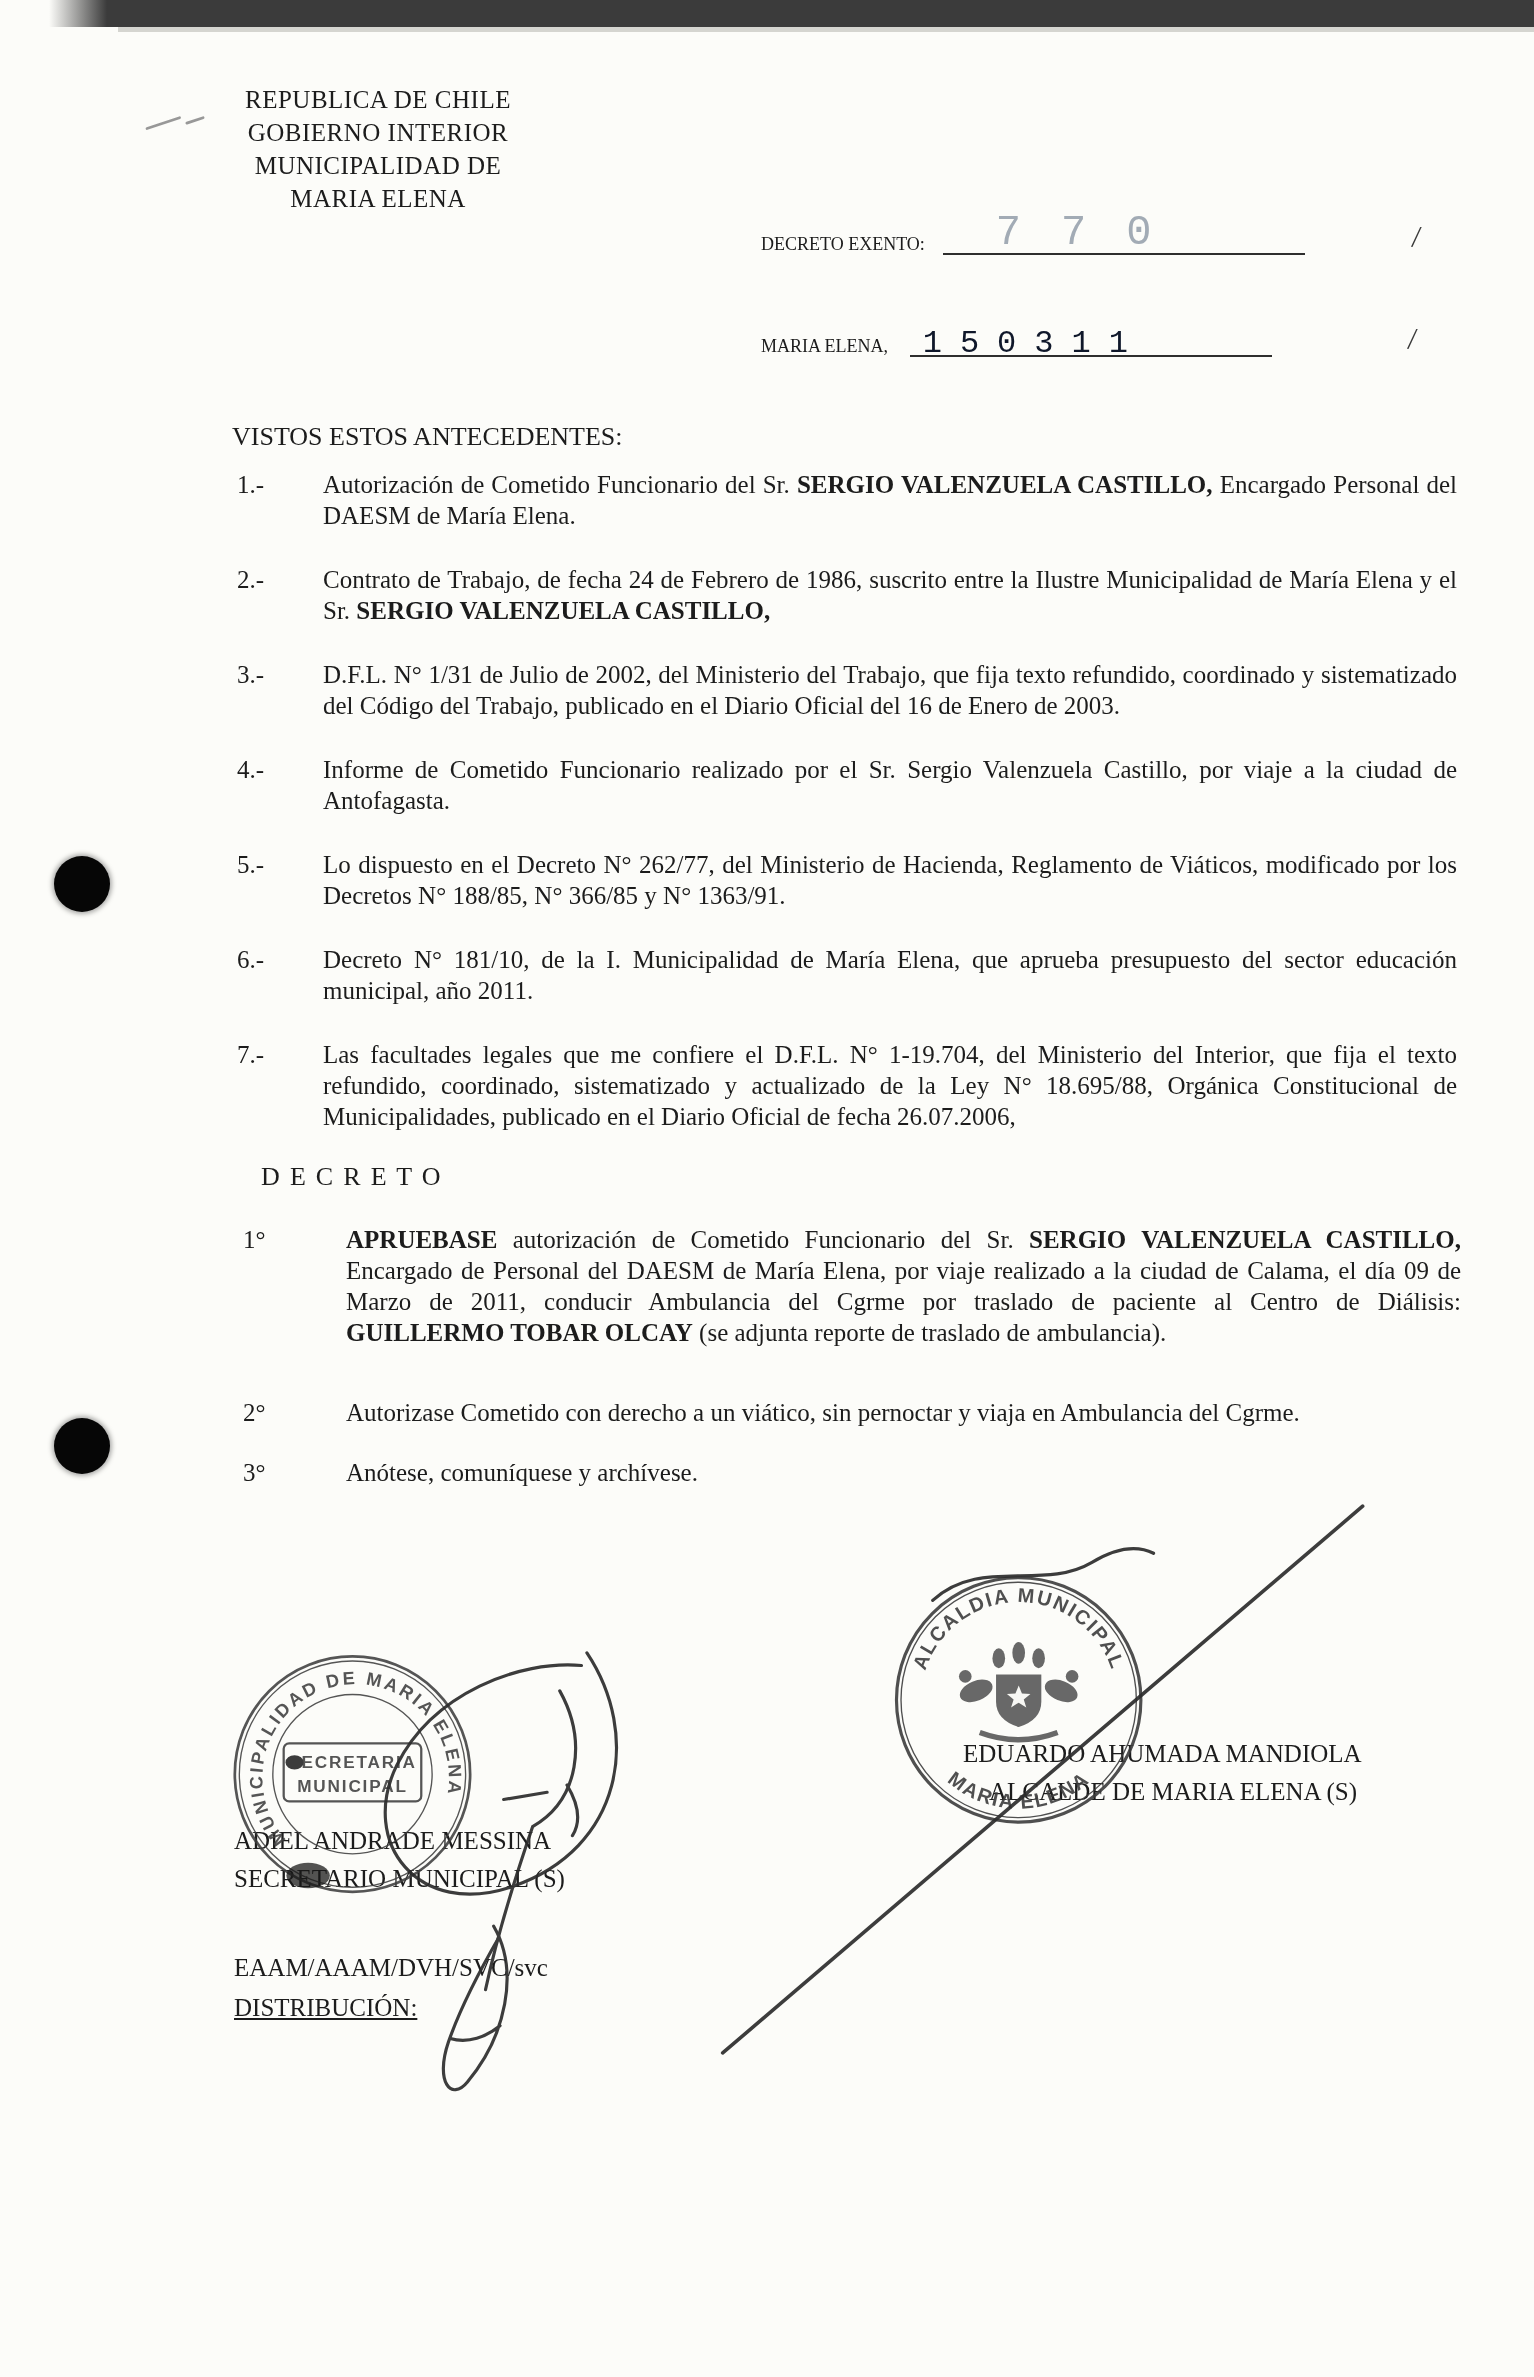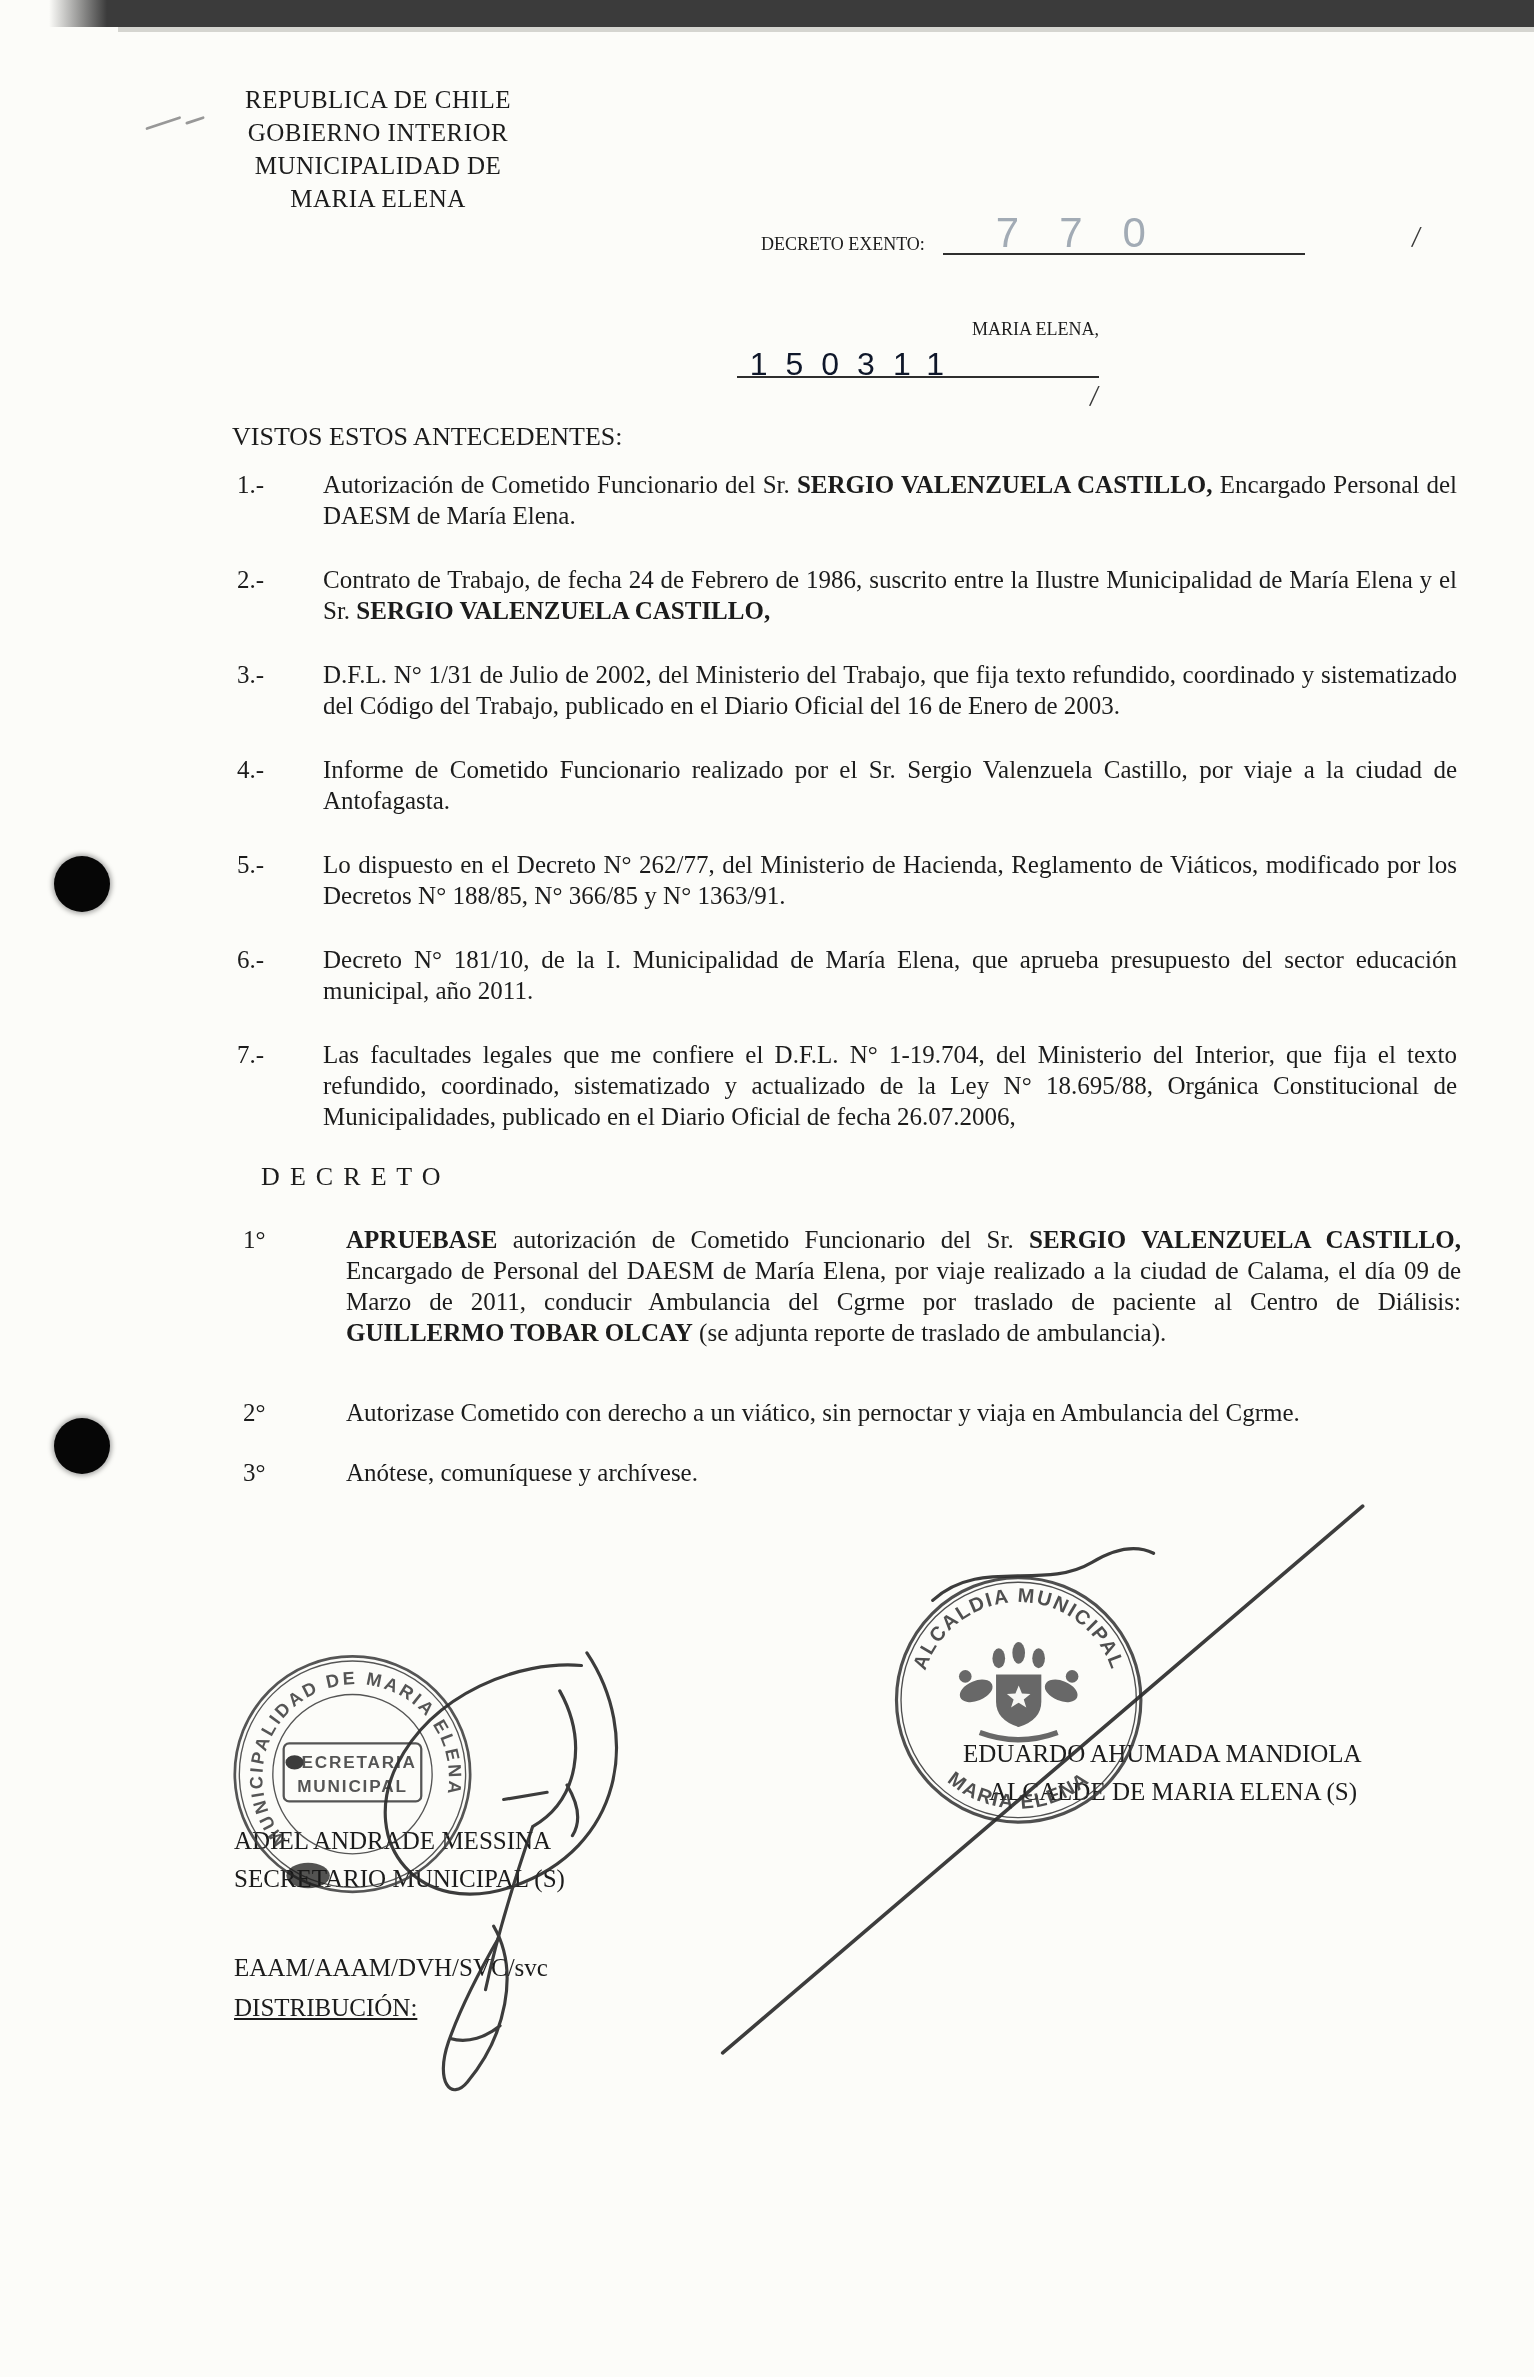--- a/index.html
+++ b/index.html
@@ -16,26 +16,26 @@
   .top-shadow { position: absolute; left: 118px; right: 0; top: 27px; height: 4.5px; background: #b4b4af; opacity: .55; }
   .hole { position: absolute; width: 56px; height: 56px; border-radius: 50%; background: #060606;
           box-shadow: 0 0 5.4px 1.8px rgba(0,0,0,.35); }
   .hole-1 { left: 54px; top: 856px; }
   .hole-2 { left: 54px; top: 1418px; }
 
   .letterhead { position: absolute; left: 226px; top: 83px; width: 304px;
                 text-align: center; font-size: 25px; line-height: 33px; letter-spacing: 0.5px; }
 
   .decree-line { position: absolute; left: 761px; top: 217px; display: flex; align-items: flex-end; }
-  .place-line  { position: absolute; left: 715px; top: 319px; display: flex; align-items: flex-end; flex-direction: column; }
+  .place-line  { position: absolute; left: 761px; top: 319px; display: flex; align-items: flex-end; }
   .lbl { font-size: 18px; white-space: nowrap; }
   .field { position: relative; display: inline-block; border-bottom: 2.7px solid #2e2e2e; height: 38px; }
   .field-decree { width: 362px; margin-left: 18px; }
   .field-date   { width: 362px; margin-left: 22px; }
-  .stamp-num { position: absolute; font-family: Liberation Sans, sans-serif; white-space: nowrap; }
+  .stamp-num { position: absolute; font-family: Liberation Mono, monospace; white-space: nowrap; }
   .stamp-decree { left: 53px; bottom: -3.6px; font-size: 42px; letter-spacing: 40px; color: #a2abb5; }
   .stamp-date   { left: 12.7px; bottom: -7.2px; font-size: 32px; letter-spacing: 18px; color: #0f172a; }
   .slash { display: inline-block; font-size: 31px; color: #3a3a3a; transform: rotate(6deg); }
   .slash-decree { margin-left: 107px; }
   .slash-date   { margin-left: 136px; }
 
   .vistos-title { position: absolute; left: 232px; top: 422px; font-size: 26px; }
   .list { position: absolute; }
   .antecedentes-pos { left: 237px; top: 469px; width: 1220px; }
   .decreto-list-pos { left: 243px; top: 1224px; width: 1218px; }

